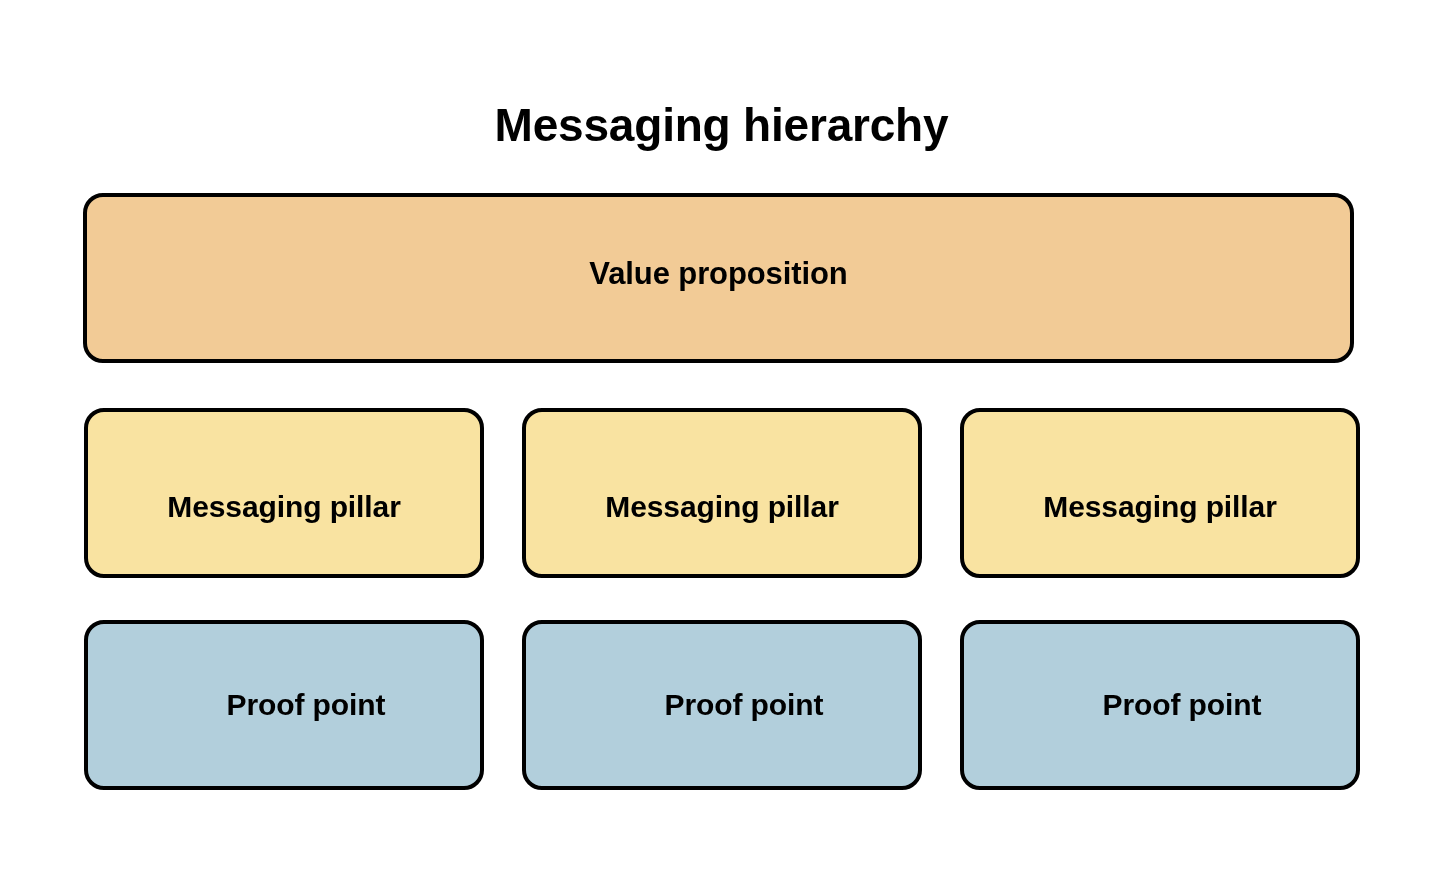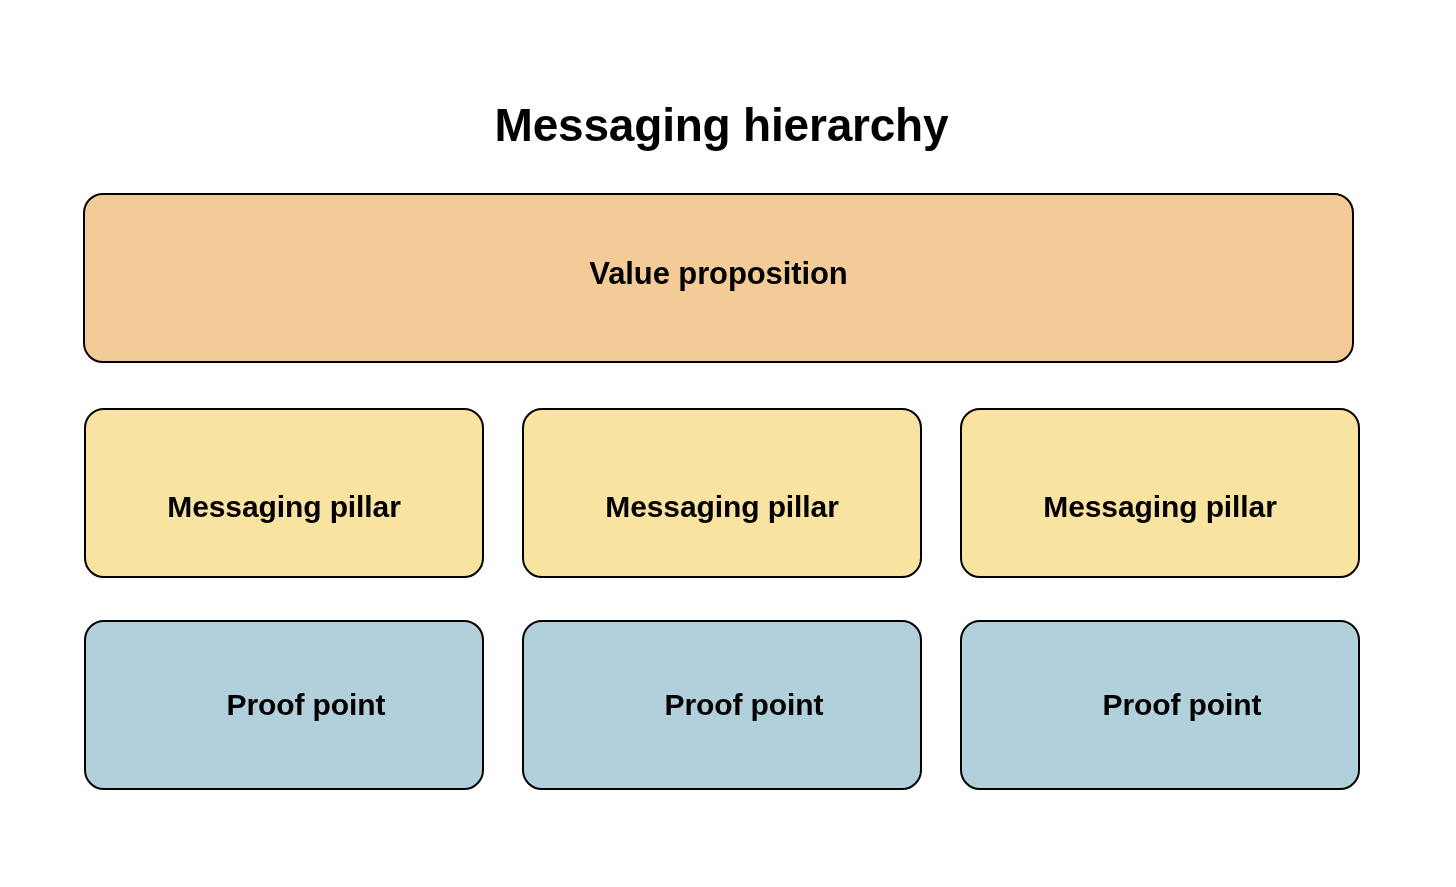--- a/index.html
+++ b/index.html
@@ -37,21 +37,21 @@
     line-height: 56px;
     color: #000000;
     letter-spacing: -0.2px;
     white-space: nowrap;
   }
 
   
   .node {
     position: absolute;
     box-sizing: border-box;
-    border: 2px solid #c2410c;
+    border: 4px solid #c2410c;
     border-radius: 20px;
     display: flex;
     align-items: center;
     justify-content: center;
   }
   .node-label {
     font-size: 30px;
     font-weight: bold;
     color: #000000;
     line-height: 34px;

